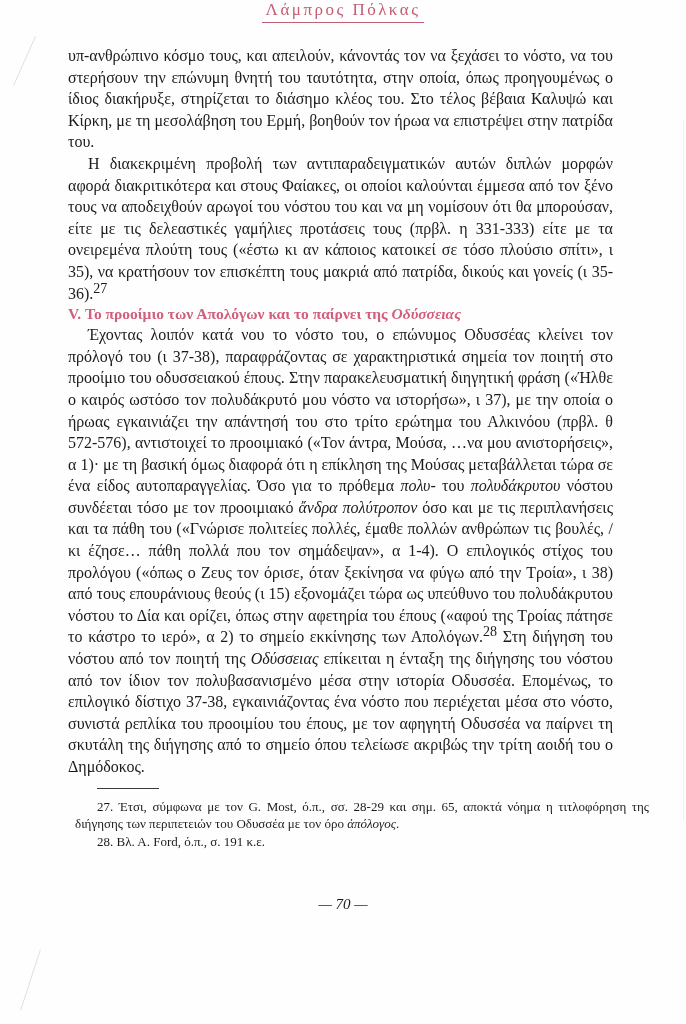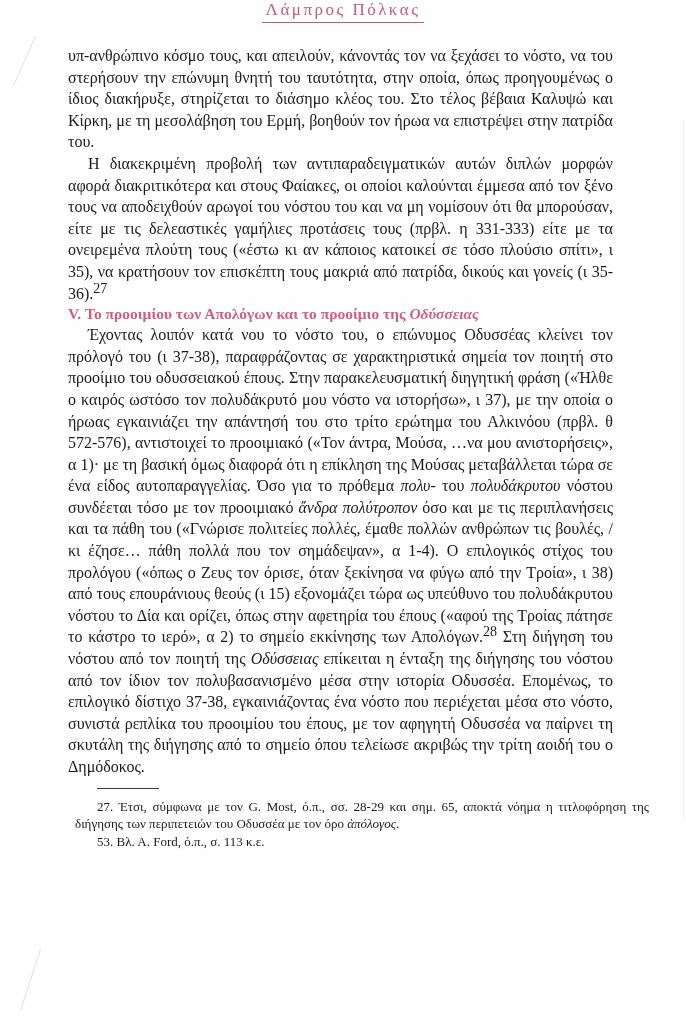--- a/index.html
+++ b/index.html
@@ -88,26 +88,27 @@
   <div class="artifact r"></div>
 
   <div class="header-wrap">
     <span class="author">Λάμπρος Πόλκας</span>
   </div>
 
   <div class="content">
 
   <p><span>υπ-ανθρώπινο κόσμο τους, και απειλούν, κάνοντάς τον να ξεχάσει το νόστο, να του στερήσουν την επώνυμη θνητή του ταυτότητα, στην οποία, όπως προηγουμένως ο ίδιος διακήρυξε, στηρίζεται το διάσημο κλέος του. Στο τέλος βέβαια Καλυψώ και Κίρκη, με τη μεσολάβηση του Ερμή, βοηθούν τον ήρωα να επιστρέψει στην πατρίδα του.</span></p>
       <p class="indent"><span>Η διακεκριμένη προβολή των αντιπαραδειγματικών αυτών διπλών μορφών αφορά διακριτικότερα και στους Φαίακες, οι οποίοι καλούνται έμμεσα από τον ξένο τους να αποδειχθούν αρωγοί του νόστου του και να μη νομίσουν ότι θα μπορούσαν, είτε με τις δελεαστικές γαμήλιες προτάσεις τους (πρβλ. η 331-333) είτε με τα ονειρεμένα πλούτη τους («έστω κι αν κάποιος κατοικεί σε τόσο πλούσιο σπίτι», ι 35), να κρατήσουν τον επισκέπτη τους μακριά από πατρίδα, δικούς και γονείς (ι 35-36).</span><span class="sup">27</span></p>
-      <p class="section-heading"><span>V. Το προοιμίου των Απολόγων και το προοίμιο της </span><span class="it">Οδύσσειας</span></p>
+      <p class="section-heading"><span>V. Το προοίμιο των Απολόγων και το παίρνει της </span><span class="it">Οδύσσειας</span></p>
       <p class="indent"><span>Έχοντας λοιπόν κατά νου το νόστο του, ο επώνυμος Οδυσσέας κλείνει τον πρόλογό του (ι 37-38), παραφράζοντας σε χαρακτηριστικά σημεία τον ποιητή στο προοίμιο του οδυσσειακού έπους. Στην παρακελευσματική διηγητική φράση («Ήλθε ο καιρός ωστόσο τον πολυδάκρυτό μου νόστο να ιστορήσω», ι 37), με την οποία ο ήρωας εγκαινιάζει την απάντησή του στο τρίτο ερώτημα του Αλκινόου (πρβλ. θ 572-576), αντιστοιχεί το προοιμιακό («Τον άντρα, Μούσα, …να μου ανιστορήσεις», α 1)· με τη βασική όμως διαφορά ότι η επίκληση της Μούσας μεταβάλλεται τώρα σε ένα είδος αυτοπαραγγελίας. Όσο για το πρόθεμα </span><span class="it">πολυ-</span><span> του </span><span class="it">πολυδάκρυτου</span><span> νόστου συνδέεται τόσο με τον προοιμιακό </span><span class="it">ἄνδρα πολύτροπον</span><span> όσο και με τις περιπλανήσεις και τα πάθη του («Γνώρισε πολιτείες πολλές, έμαθε πολλών ανθρώπων τις βουλές, / κι έζησε… πάθη πολλά που τον σημάδεψαν», α 1-4). Ο επιλογικός στίχος του προλόγου («όπως ο Ζευς τον όρισε, όταν ξεκίνησα να φύγω από την Τροία», ι 38) από τους επουράνιους θεούς (ι 15) εξονομάζει τώρα ως υπεύθυνο του πολυδάκρυτου νόστου το Δία και ορίζει, όπως στην αφετηρία του έπους («αφού της Τροίας πάτησε το κάστρο το ιερό», α 2) το σημείο εκκίνησης των Απολόγων.</span><span class="sup">28</span><span> Στη διήγηση του νόστου από τον ποιητή της </span><span class="it">Οδύσσειας</span><span> επίκειται η ένταξη της διήγησης του νόστου από τον ίδιον τον πολυβασανισμένο μέσα στην ιστορία Οδυσσέα. Επομένως, το επιλογικό δίστιχο 37-38, εγκαινιάζοντας ένα νόστο που περιέχεται μέσα στο νόστο, συνιστά ρεπλίκα του προοιμίου του έπους, με τον αφηγητή Οδυσσέα να παίρνει τη σκυτάλη της διήγησης από το σημείο όπου τελείωσε ακριβώς την τρίτη αοιδή του ο Δημόδοκος.</span></p>
     </div>
 
   <hr class="footnote-rule">
 
   <div class="footnotes">
 
   <p><span>27. Έτσι, σύμφωνα με τον G. Most, ό.π., σσ. 28-29 και σημ. 65, αποκτά νόημα η τιτλοφόρηση της διήγησης των περιπετειών του Οδυσσέα με τον όρο </span><span class="it">ἀπόλογος</span><span>.</span></p>
-      <p><span>53. Βλ. Α. Ford, ό.π., σ. 113 κ.ε.</span></p>
+      <p><span>28. Βλ. Α. Ford, ό.π., σ. 191 κ.ε.</span></p>
     </div>
 
+  <div class="page-number">— 70 —</div>
 
 </div>
 
 </body></html>

